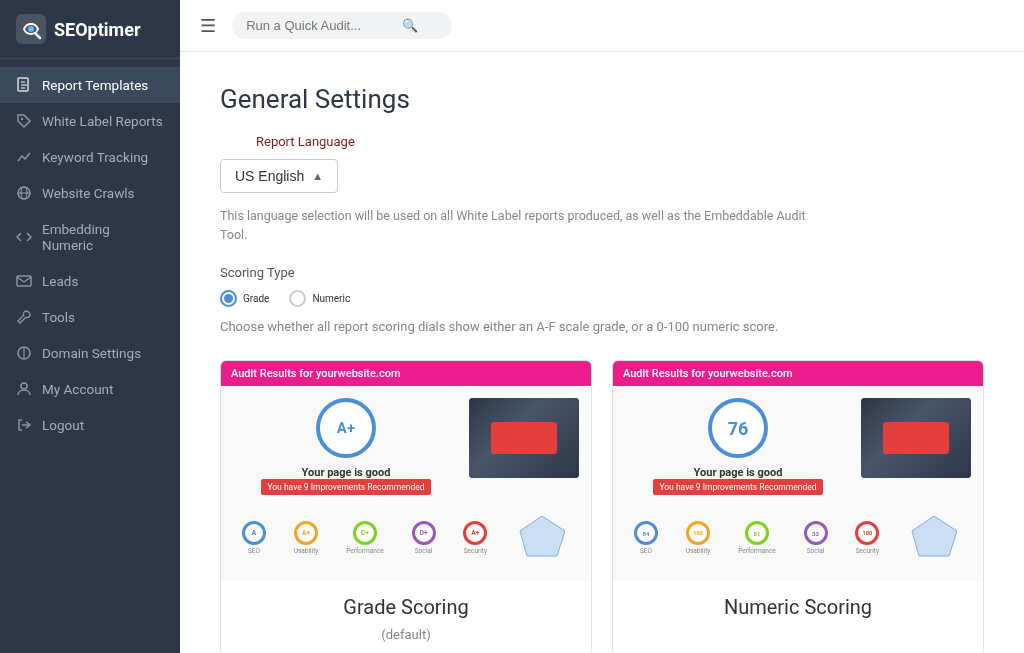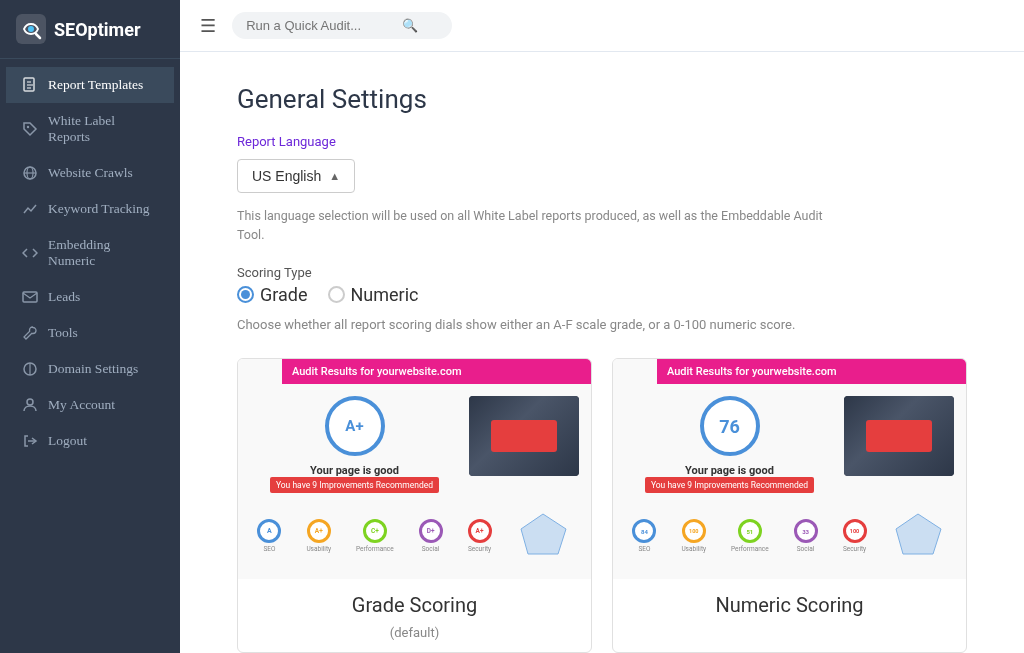--- a/index.html
+++ b/index.html
@@ -28,23 +28,22 @@
       flex-shrink: 0;
     }
     .sidebar-logo-text {
       font-size: 18px;
       font-weight: 700;
       color: #fff;
     }
     .sidebar-nav {
       display: flex;
       flex-direction: column;
-      padding: 8px 6px;
+      padding: 8px 0;
       flex: 1;
-      font-family: Liberation Serif, serif;
     }
     .sidebar-item {
       display: flex;
       align-items: center;
       padding: 10px 16px;
       color: #a0aec0;
       cursor: pointer;
       font-size: 13.5px;
       gap: 10px;
       text-decoration: none;
@@ -104,33 +103,34 @@
       font-size: 13px;
       color: #888;
       width: 150px;
     }
     .topbar-search-icon { color: #aaa; font-size: 13px; }
 
     
     .content {
       flex: 1;
       overflow-y: auto;
-      padding: 32px 57px;
+      padding: 32px 40px;
       background: #fff;
     }
     .page-title {
       font-size: 26px;
       font-weight: 400;
       color: #2d3748;
       margin-bottom: 20px;
     }
     .section-label {
       font-size: 13px;
-      color: #6d28d9;
+      color: #7f1d1d;
       margin-bottom: 10px;
+      margin-left: 36px;
     }
     .lang-dropdown {
       display: inline-flex;
       align-items: center;
       border: 1px solid #ccc;
       border-radius: 4px;
       padding: 8px 14px;
       font-size: 14px;
       color: #333;
       cursor: pointer;
@@ -144,34 +144,34 @@
       font-size: 12.5px;
       color: #888;
       margin-bottom: 20px;
       max-width: 600px;
       line-height: 1.5;
     }
 
     .scoring-label {
       font-size: 13px;
       color: #555;
-      margin-bottom: 4px;
+      margin-bottom: 10px;
     }
 
     .radio-group {
       display: flex;
       align-items: center;
       gap: 20px;
       margin-bottom: 10px;
     }
     .radio-option {
       display: flex;
       align-items: center;
       gap: 6px;
-      font-size: 18px;
+      font-size: 10px;
       color: #333;
       cursor: pointer;
     }
     .radio-circle {
       width: 17px;
       height: 17px;
       border-radius: 50%;
       border: 2px solid #ccc;
       display: flex;
       align-items: center;
@@ -215,21 +215,20 @@
       position: relative;
       height: 220px;
       overflow: hidden;
     }
     .card-banner {
       background: #e91e8c;
       color: #fff;
       font-size: 11px;
       padding: 6px 10px;
       font-weight: 500;
-      margin-left: 44px;
     }
     .card-inner {
       display: flex;
       padding: 12px;
       gap: 10px;
       align-items: flex-start;
     }
     .card-left {
       flex: 1;
       display: flex;
@@ -358,32 +357,32 @@
     <div class="sidebar-item">
       <svg class="sidebar-item-icon" viewBox="0 0 16 16" fill="none">
           <path d="M2 2h6l6 6-6 6-6-6V2z" stroke="currentColor" stroke-width="1.5"></path>
           <circle cx="6" cy="6" r="1.2" fill="currentColor"></circle>
         </svg>
       <span>White Label Reports</span>
     </div>
 
     <div class="sidebar-item">
       <svg class="sidebar-item-icon" viewBox="0 0 16 16" fill="none">
+          <polyline points="2,12 6,7 9,10 14,4" stroke="currentColor" stroke-width="1.5" fill="none"></polyline>
+        </svg>
+      <span>Keyword Tracking</span>
+    </div>
+
+    <div class="sidebar-item">
+      <svg class="sidebar-item-icon" viewBox="0 0 16 16" fill="none">
           <circle cx="8" cy="8" r="6" stroke="currentColor" stroke-width="1.5"></circle>
           <ellipse cx="8" cy="8" rx="3" ry="6" stroke="currentColor" stroke-width="1.2"></ellipse>
           <line x1="2" y1="8" x2="14" y2="8" stroke="currentColor" stroke-width="1.2"></line>
         </svg>
       <span>Website Crawls</span>
-    </div>
-
-    <div class="sidebar-item">
-      <svg class="sidebar-item-icon" viewBox="0 0 16 16" fill="none">
-          <polyline points="2,12 6,7 9,10 14,4" stroke="currentColor" stroke-width="1.5" fill="none"></polyline>
-        </svg>
-      <span>Keyword Tracking</span>
     </div>
 
     <div class="sidebar-item">
       <svg class="sidebar-item-icon" viewBox="0 0 16 16" fill="none">
           <polyline points="5,4 1,8 5,12" stroke="currentColor" stroke-width="1.5"></polyline>
           <polyline points="11,4 15,8 11,12" stroke="currentColor" stroke-width="1.5"></polyline>
         </svg>
       <span>Embedding Numeric</span>
     </div>
 

